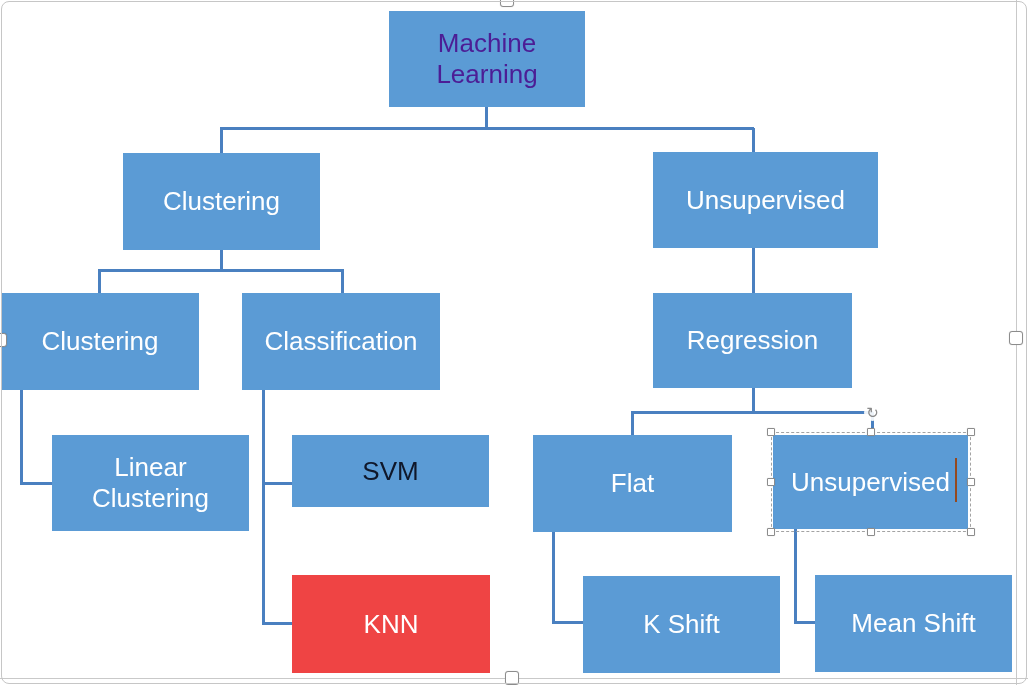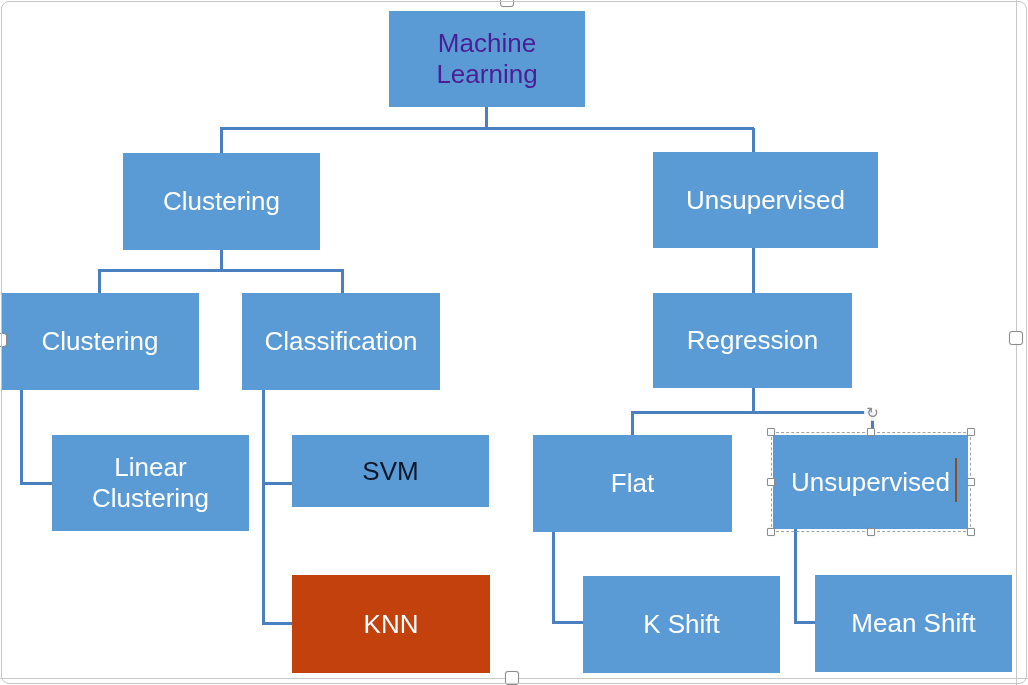--- a/index.html
+++ b/index.html
@@ -84,21 +84,21 @@
       </div>
       <div class="node" style="left: 292px; top: 435px; width: 197px; height: 72px; background: rgb(91, 155, 213); color: #0f172a;">
         <span>SVM</span>
       </div>
       <div class="node" style="left: 533px; top: 435px; width: 199px; height: 97px; background: rgb(91, 155, 213); color: rgb(255, 255, 255);">
         <span>Flat</span>
       </div>
       <div class="node" style="left: 773px; top: 435px; width: 195px; height: 94px; background: rgb(91, 155, 213); color: rgb(255, 255, 255);">
         <span>Unsupervised</span>
       </div>
-      <div class="node" style="left: 292px; top: 575px; width: 198px; height: 98px; background: #c2410c; color: rgb(255, 255, 255);">
+      <div class="node" style="left: 292px; top: 575px; width: 198px; height: 98px; background: #ef4444; color: rgb(255, 255, 255);">
         <span>KNN</span>
       </div>
       <div class="node" style="left: 583px; top: 576px; width: 197px; height: 97px; background: rgb(91, 155, 213); color: rgb(255, 255, 255);">
         <span>K Shift</span>
       </div>
       <div class="node" style="left: 815px; top: 575px; width: 197px; height: 97px; background: rgb(91, 155, 213); color: rgb(255, 255, 255); text-align: right;">
         <span>Mean Shift</span>
       </div>
     </div>
   <div id="selection-layer">

